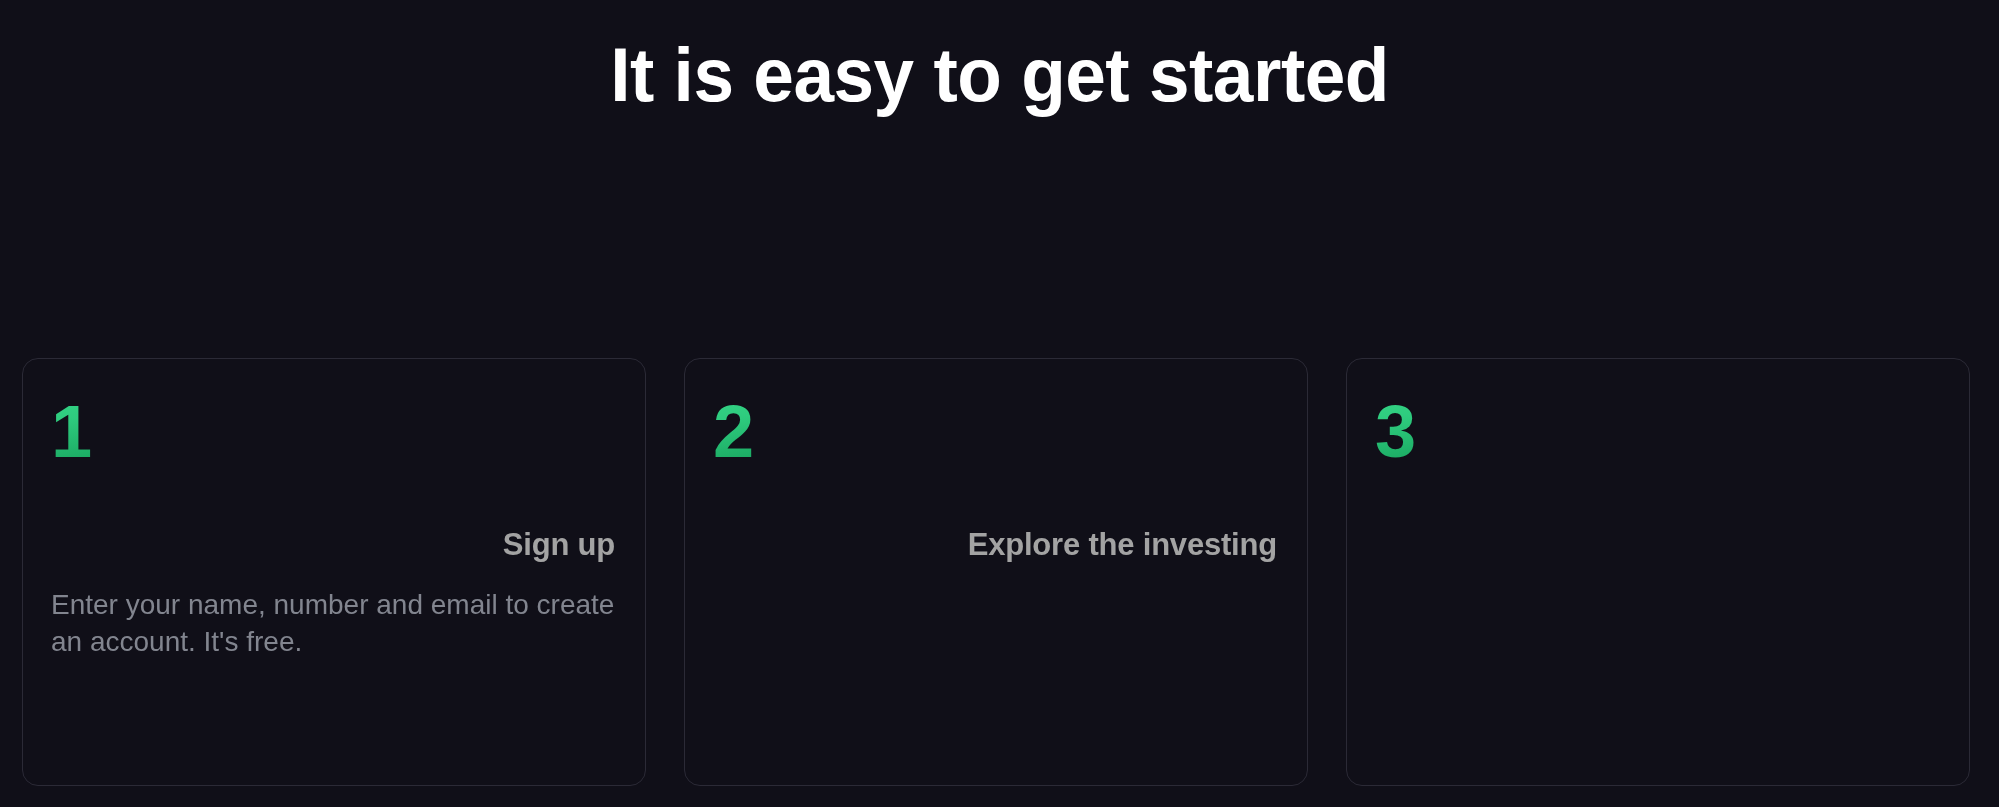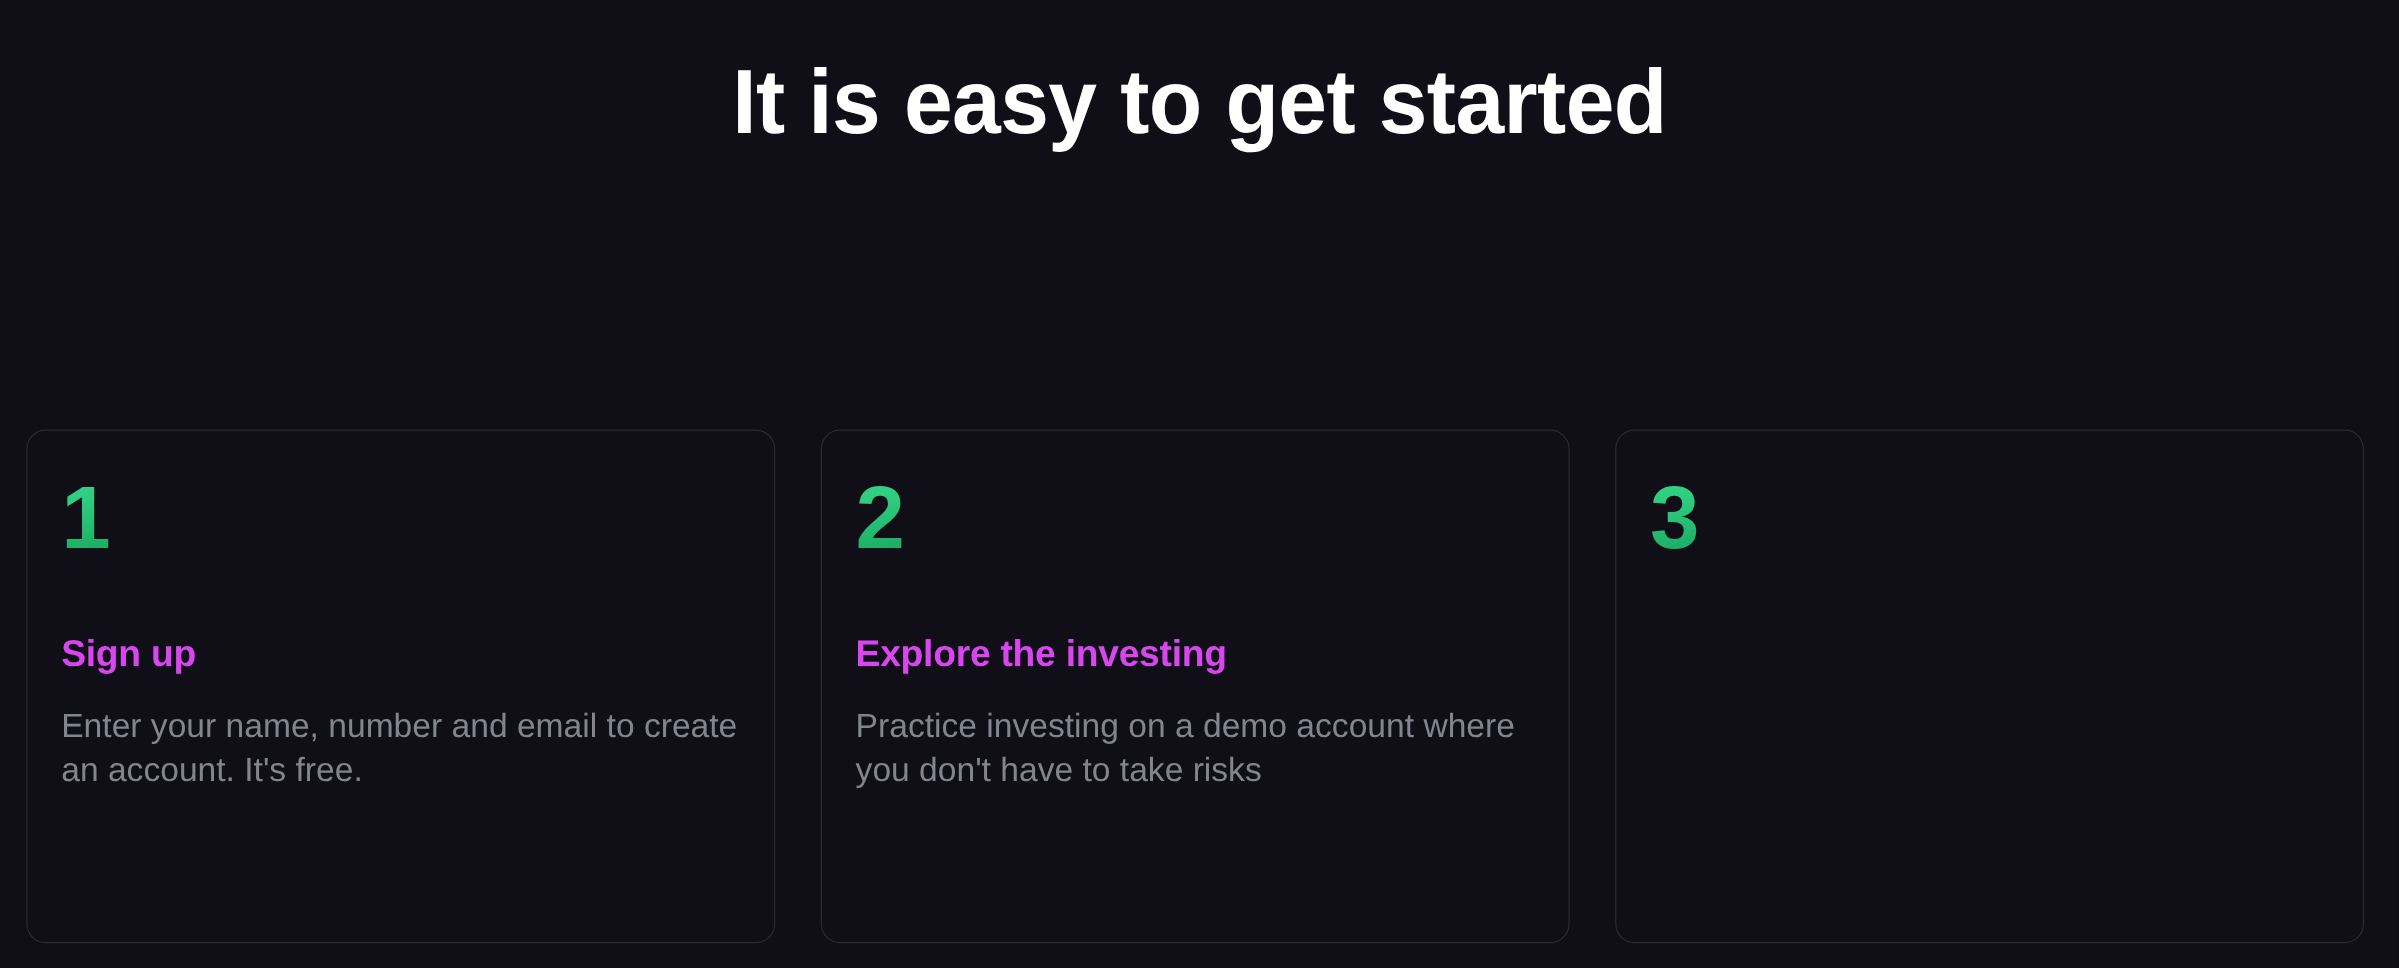--- a/index.html
+++ b/index.html
@@ -20,21 +20,21 @@
     position: relative;
     width: 1999px;
     height: 807px;
     background: #100f18;
     box-sizing: border-box;
   }
 
   
   .heading-wrap {
     position: absolute;
-    top: 11px;
+    top: 0;
     left: 0;
     width: 1999px;
     height: 150px;
     display: flex;
     align-items: center;
     justify-content: center;
   }
   .page-title {
     margin: 0;
     color: #ffffff;
@@ -82,27 +82,28 @@
     background-image: linear-gradient(170deg, #35d586 0%, #2ecb7e 34%, #17a35d 100%);
     -webkit-background-clip: text;
     background-clip: text;
     color: transparent;
     -webkit-text-fill-color: transparent;
     display: inline-block;
   }
 
   .card-title {
     margin: 0 0 24px 0;
-    color: #d946ef;
+    color: #a3a3a3;
     font-family: "Liberation Sans", sans-serif;
     font-size: 31px;
     font-weight: 700;
     line-height: 1.15;
     letter-spacing: -0.2px;
     white-space: nowrap;
+    text-align: right;
   }
 
   .card-desc {
     margin: 0;
     color: #82858f;
     font-family: "Liberation Sans", sans-serif;
     font-size: 28px;
     font-weight: 400;
     line-height: 1.32;
     letter-spacing: 0px;
@@ -122,21 +123,20 @@
 
     <div class="card">
       <div class="card-number">1</div>
       <h2 class="card-title">Sign up</h2>
       <p class="card-desc">Enter your name, number and email to create an account. It's free.</p>
     </div>
 
     <div class="card">
       <div class="card-number">2</div>
       <h2 class="card-title">Explore the investing</h2>
-      <p class="card-desc">Practice investing on a demo account where you don't have to take risks</p>
     </div>
 
     <div class="card">
       <div class="card-number">3</div>
     </div>
 
   </div>
 </div>
 
 </body></html>

